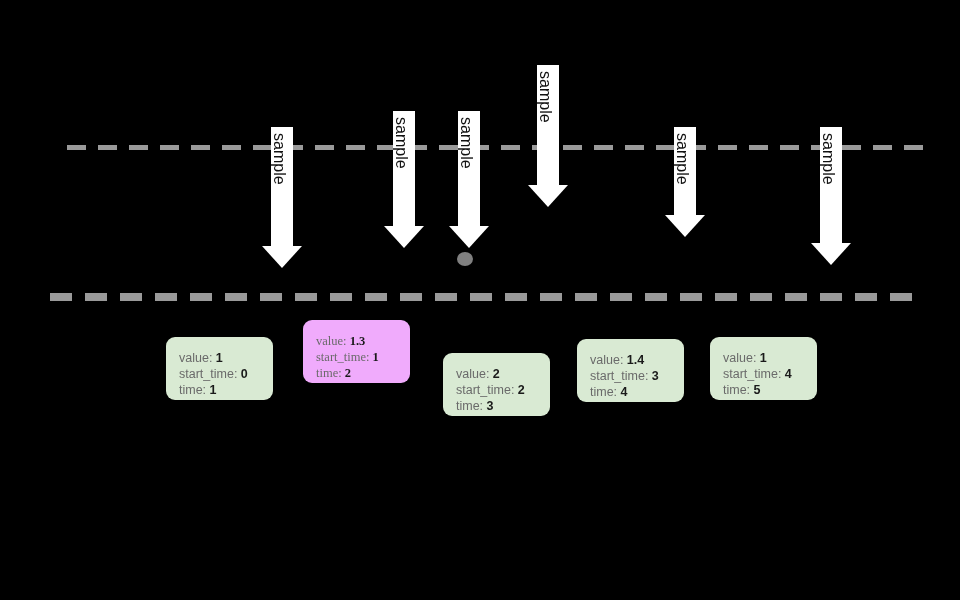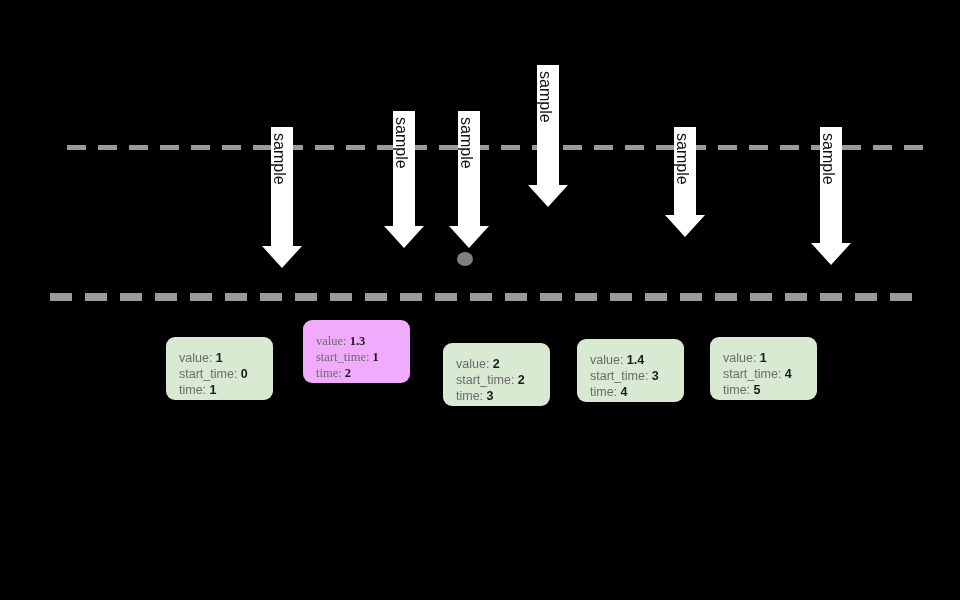--- a/index.html
+++ b/index.html
@@ -145,21 +145,21 @@
       <div class="recbox" style="left: 166px; top: 337px; width: 107px; height: 63px; background: rgb(217, 234, 211);">
         <div class="recline"><span class="lab">value: </span><span class="val">1</span></div>
         <div class="recline"><span class="lab">start_time: </span><span class="val">0</span></div>
         <div class="recline"><span class="lab">time: </span><span class="val">1</span></div>
       </div>
       <div class="recbox" style="left: 303px; top: 320px; width: 107px; height: 63px; background: #f0abfc; font-family: Liberation Serif, serif;">
         <div class="recline"><span class="lab">value: </span><span class="val">1.3</span></div>
         <div class="recline"><span class="lab">start_time: </span><span class="val">1</span></div>
         <div class="recline"><span class="lab">time: </span><span class="val">2</span></div>
       </div>
-      <div class="recbox" style="left: 443px; top: 343px; width: 107px; height: 63px; background: rgb(217, 234, 211);">
+      <div class="recbox" style="left: 443px; top: 353px; width: 107px; height: 63px; background: rgb(217, 234, 211);">
         <div class="recline"><span class="lab">value: </span><span class="val">2</span></div>
         <div class="recline"><span class="lab">start_time: </span><span class="val">2</span></div>
         <div class="recline"><span class="lab">time: </span><span class="val">3</span></div>
       </div>
       <div class="recbox" style="left: 577px; top: 339px; width: 107px; height: 63px; background: rgb(217, 234, 211);">
         <div class="recline"><span class="lab">value: </span><span class="val">1.4</span></div>
         <div class="recline"><span class="lab">start_time: </span><span class="val">3</span></div>
         <div class="recline"><span class="lab">time: </span><span class="val">4</span></div>
       </div>
       <div class="recbox" style="left: 710px; top: 337px; width: 107px; height: 63px; background: rgb(217, 234, 211);">

